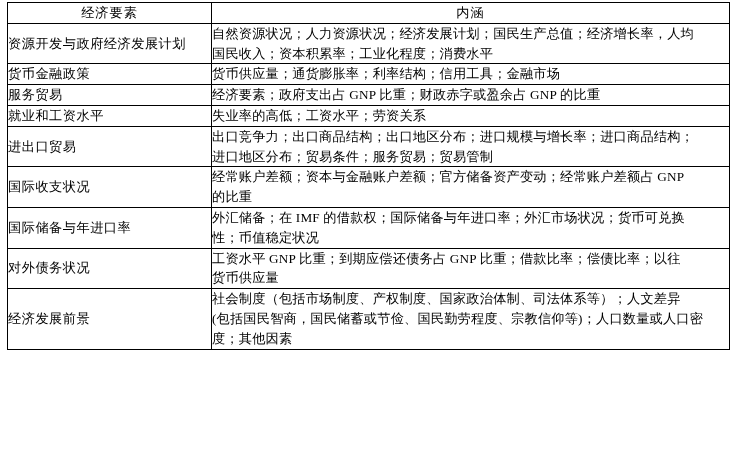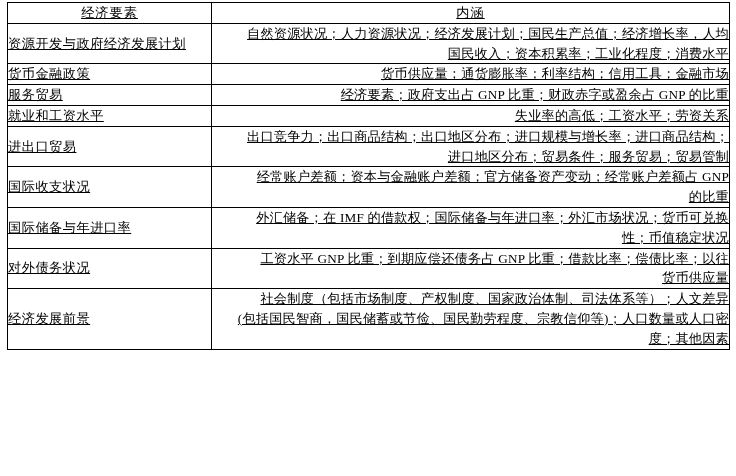--- a/index.html
+++ b/index.html
@@ -20,21 +20,20 @@
     position: relative;
     box-sizing: border-box;
   }
   table.doc-table {
     border-collapse: collapse;
     width: 722px;
     margin: 2px 21px 0 7px;
     table-layout: fixed;
     font-size: 13.2px;
     line-height: 1.5;
-    text-decoration: underline;
   }
   table.doc-table col.c1 { width: 204px; }
   table.doc-table col.c2 { width: 518px; }
 
   table.doc-table th,
   table.doc-table td {
     border: 1px solid #000000;
     padding: 0;
     vertical-align: middle;
   }
@@ -43,21 +42,21 @@
     font-weight: normal;
     padding: 5px 4px 5px 4px;
     letter-spacing: 1px;
   }
   td.term-cell {
     text-align: left;
     padding: 5px 6px;
     letter-spacing: 0.5px;
   }
   td.desc-cell {
-    text-align: right;
+    text-align: left;
     padding: 5px 10px 5px 12px;
     letter-spacing: 0.2px;
   }
   .desc-cell .line {
     display: block;
     white-space: nowrap;
   }
   .term-cell .line {
     display: block;
     white-space: nowrap;

